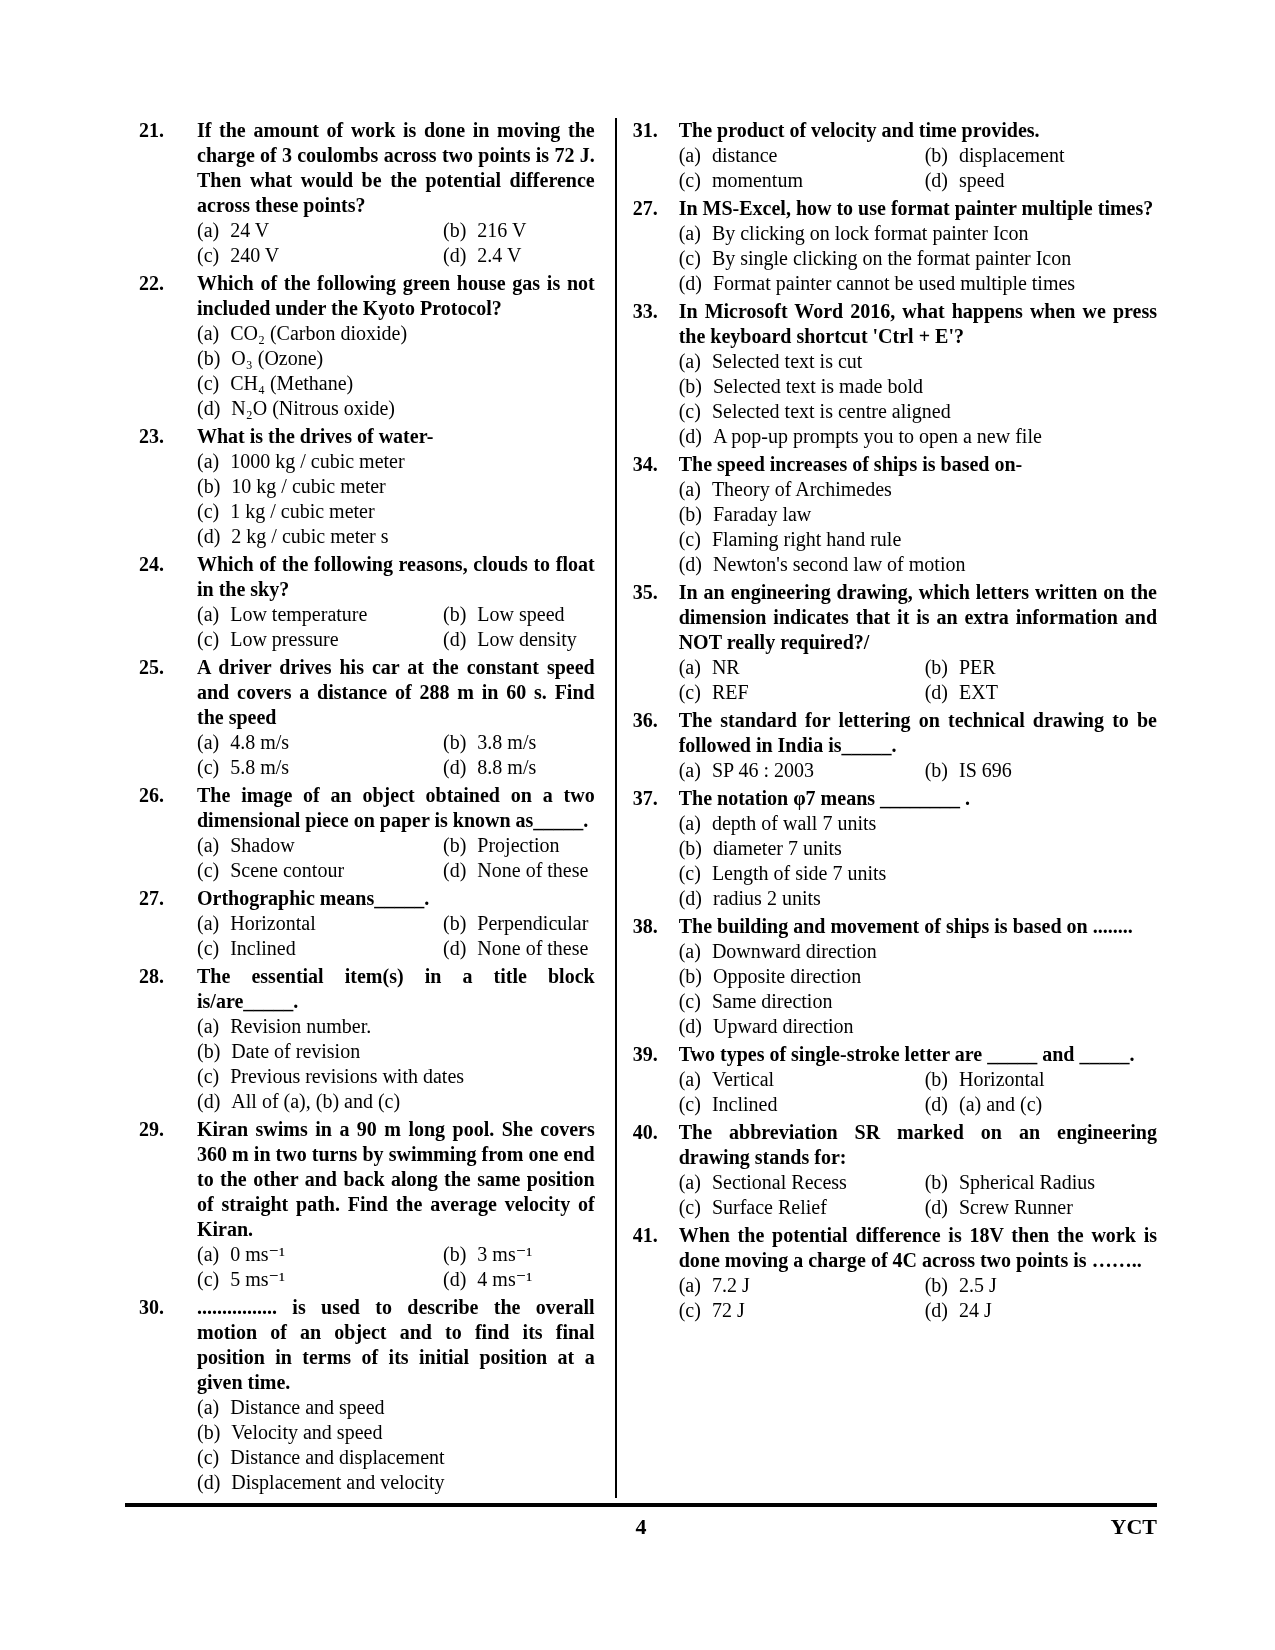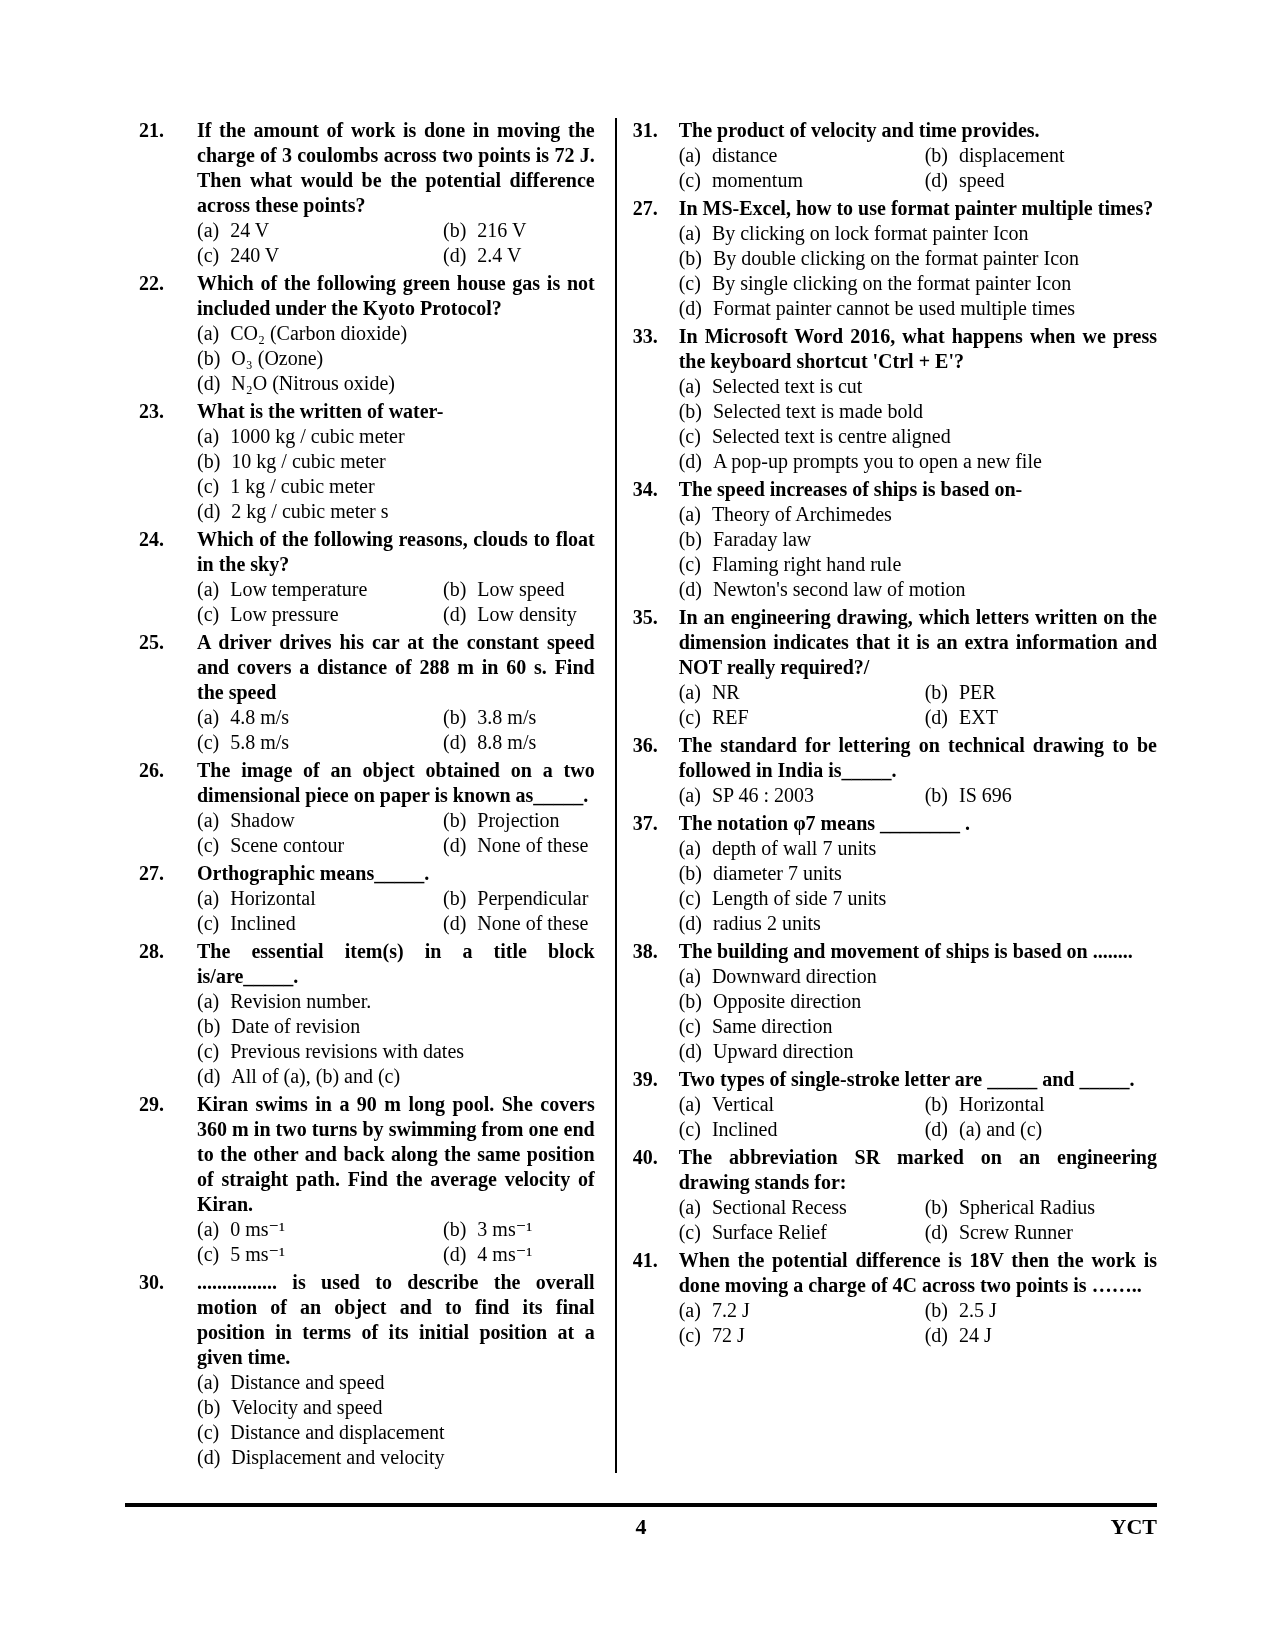--- a/index.html
+++ b/index.html
@@ -67,28 +67,31 @@
           <div class="qnum">22.</div>
           <div class="qbody">
             <div class="stem">Which of the following green house gas is not included under the Kyoto Protocol?</div>
             <div class="optrow">
               <div class="optcell"><span class="olabel">(a)</span><span class="otext">CO₂ (Carbon dioxide)</span></div>
             </div>
             <div class="optrow">
               <div class="optcell"><span class="olabel">(b)</span><span class="otext">O₃ (Ozone)</span></div>
             </div>
             <div class="optrow">
+              <div class="optcell"><span class="olabel">(c)</span><span class="otext">CH₄ (Methane)</span></div>
+            </div>
+            <div class="optrow">
               <div class="optcell"><span class="olabel">(d)</span><span class="otext">N₂O (Nitrous oxide)</span></div>
             </div>
           </div>
         </div>
         <div class="question">
           <div class="qnum">23.</div>
           <div class="qbody">
-            <div class="stem">What is the written of water-</div>
+            <div class="stem">What is the drives of water-</div>
             <div class="optrow">
               <div class="optcell"><span class="olabel">(a)</span><span class="otext">1000 kg / cubic meter</span></div>
             </div>
             <div class="optrow">
               <div class="optcell"><span class="olabel">(b)</span><span class="otext">10 kg / cubic meter</span></div>
             </div>
             <div class="optrow">
               <div class="optcell"><span class="olabel">(c)</span><span class="otext">1 kg / cubic meter</span></div>
             </div>
             <div class="optrow">
@@ -218,23 +221,20 @@
               <div class="optcell"><span class="olabel">(d)</span><span class="otext">speed</span></div>
             </div>
           </div>
         </div>
         <div class="question">
           <div class="qnum">27.</div>
           <div class="qbody">
             <div class="stem">In MS-Excel, how to use format painter multiple times?</div>
             <div class="optrow">
               <div class="optcell"><span class="olabel">(a)</span><span class="otext">By clicking on lock format painter Icon</span></div>
-            </div>
-            <div class="optrow">
-              <div class="optcell"><span class="olabel">(b)</span><span class="otext">By double clicking on the format painter Icon</span></div>
             </div>
             <div class="optrow">
               <div class="optcell"><span class="olabel">(c)</span><span class="otext">By single clicking on the format painter Icon</span></div>
             </div>
             <div class="optrow">
               <div class="optcell"><span class="olabel">(d)</span><span class="otext">Format painter cannot be used multiple times</span></div>
             </div>
           </div>
         </div>
         <div class="question">

